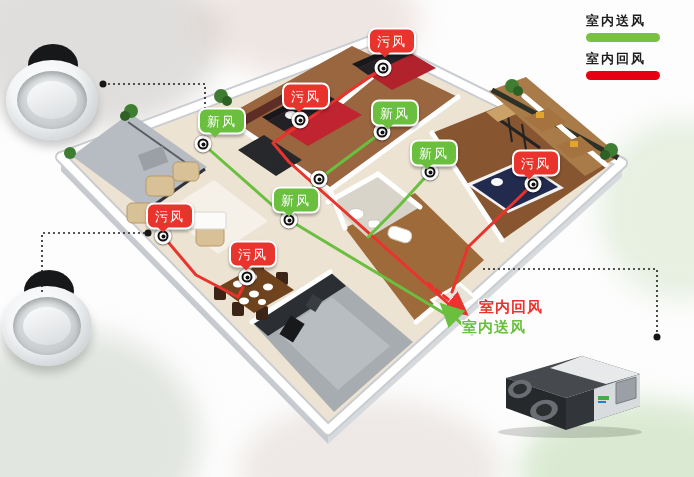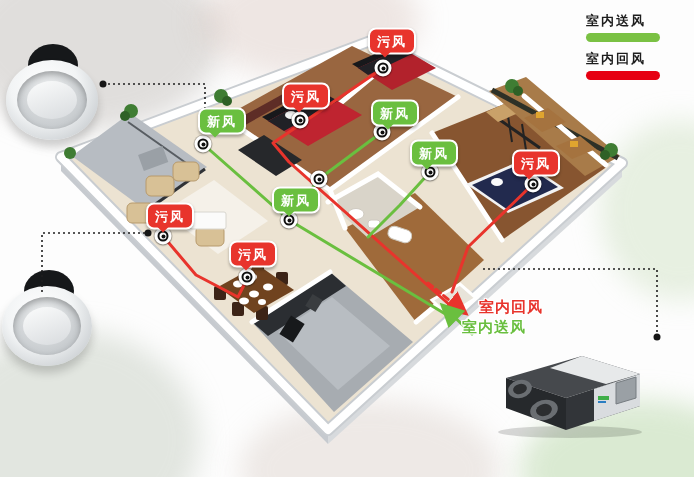--- a/index.html
+++ b/index.html
@@ -16,21 +16,21 @@
   svg.layer{position:absolute;left:0;top:0;width:694px;height:477px;}
   #floorplan{z-index:10;}
   #ducts{z-index:22;}
   .duct{fill:none;stroke-width:3;stroke-linejoin:round;stroke-linecap:round;}
   .duct.red{stroke:var(--duct-red,#e8342c);}
   .duct.green{stroke:var(--duct-green,#6abf3f);}
   .connector{fill:none;stroke:#1f1f1f;stroke-width:1.6;}
   .connector-dot{fill:#161616;}
   
   .badge{position:absolute;transform:translate(-50%,-50%);border:2px solid #fff;border-radius:8px;
-         color:#fff;font-weight:bold;font-size:13px;line-height:1;padding:5px 7px;letter-spacing:2px;
+         color:#fff;font-weight:normal;font-size:13px;line-height:1;padding:5px 7px;letter-spacing:2px;
          box-shadow:0 2px 3px rgba(0,0,0,.28);white-space:nowrap;z-index:30;}
   .badge.return{background:var(--duct-red,#e8342c);}
   .badge.supply{background:var(--duct-green,#6fbe3e);}
   .badge::after{content:"";position:absolute;left:9px;bottom:-11px;border:6px solid transparent;}
   .badge.return::after{border-top-color:var(--duct-red,#e8342c);}
   .badge.supply::after{border-top-color:var(--duct-green,#6fbe3e);}
   .diffuser{position:absolute;width:17px;height:17px;transform:translate(-50%,-50%);background:#fff;
             border-radius:50%;box-shadow:0 0 0 1px rgba(0,0,0,.18),0 1px 2px rgba(0,0,0,.3);z-index:26;}
   .diffuser::before{content:"";position:absolute;inset:3px;border:2.5px solid #101010;border-radius:50%;}
   .diffuser::after{content:"";position:absolute;left:50%;top:50%;width:4px;height:4px;margin:-2px 0 0 -2px;

